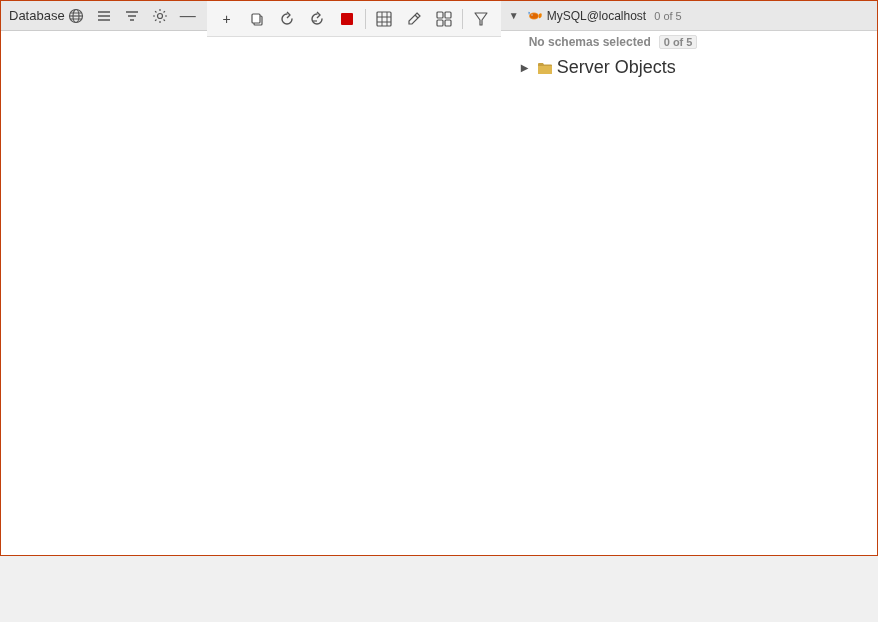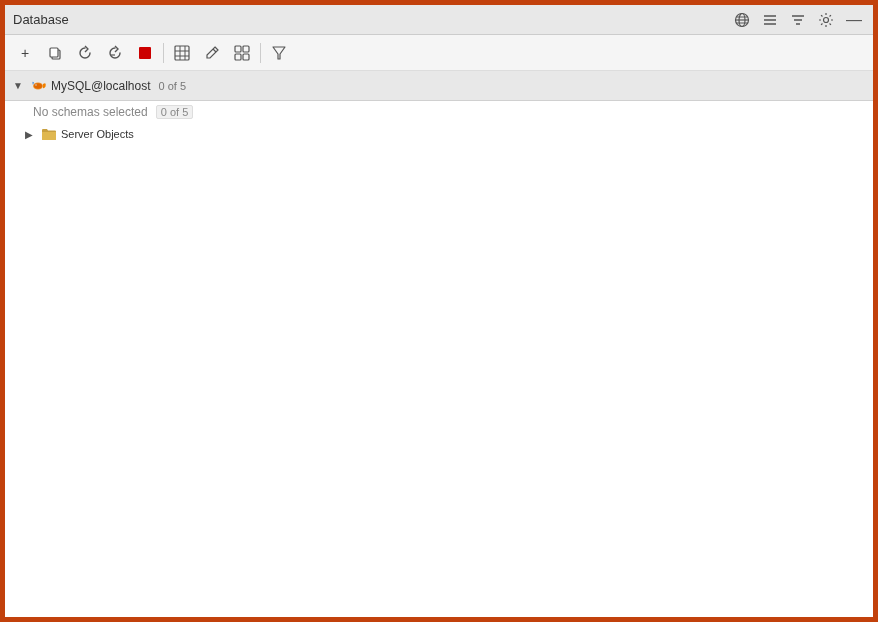--- a/index.html
+++ b/index.html
@@ -13,25 +13,25 @@
       height: 622px;
       background: #f0f0f0;
       font-family: 'Segoe UI', Arial, sans-serif;
       font-size: 13px;
       color: #333;
       overflow: hidden;
     }
 
     .window {
       width: 878px;
-      height: 622px;
+      height: 556px;
       background: #ffffff;
-      border: 5px solid #c2410c;
-      display: flex;
-      flex-direction: column;
+      border: 1px solid #c2410c;
+      display: flex;
+      flex-direction: row;
     }
 
     .title-bar {
       background: #e8e8e8;
       border-bottom: 1px solid #ccc;
       padding: 4px 8px;
       display: flex;
       align-items: center;
       justify-content: space-between;
       height: 30px;
@@ -137,20 +137,21 @@
       margin-left: 4px;
     }
 
     .tree-child-schema {
       display: flex;
       align-items: center;
       padding: 4px 24px 4px 28px;
       gap: 4px;
       color: #888;
       font-size: 12px;
+      font-weight: bold;
     }
 
     .schema-badge {
       font-size: 11px;
       color: #888;
       background: #f0f0f0;
       border: 1px solid #ddd;
       border-radius: 2px;
       padding: 0 4px;
       margin-left: 4px;
@@ -165,21 +166,21 @@
     }
 
     .tree-item-chevron {
       font-size: 10px;
       color: #555;
       cursor: pointer;
       width: 12px;
     }
 
     .tree-item-label {
-      font-size: 11px;
+      font-size: 18px;
       color: #333;
     }
   </style>
 </head>
 <body>
 
 <div class="window">
 
   <div class="title-bar">
     <div class="title-bar-left">

